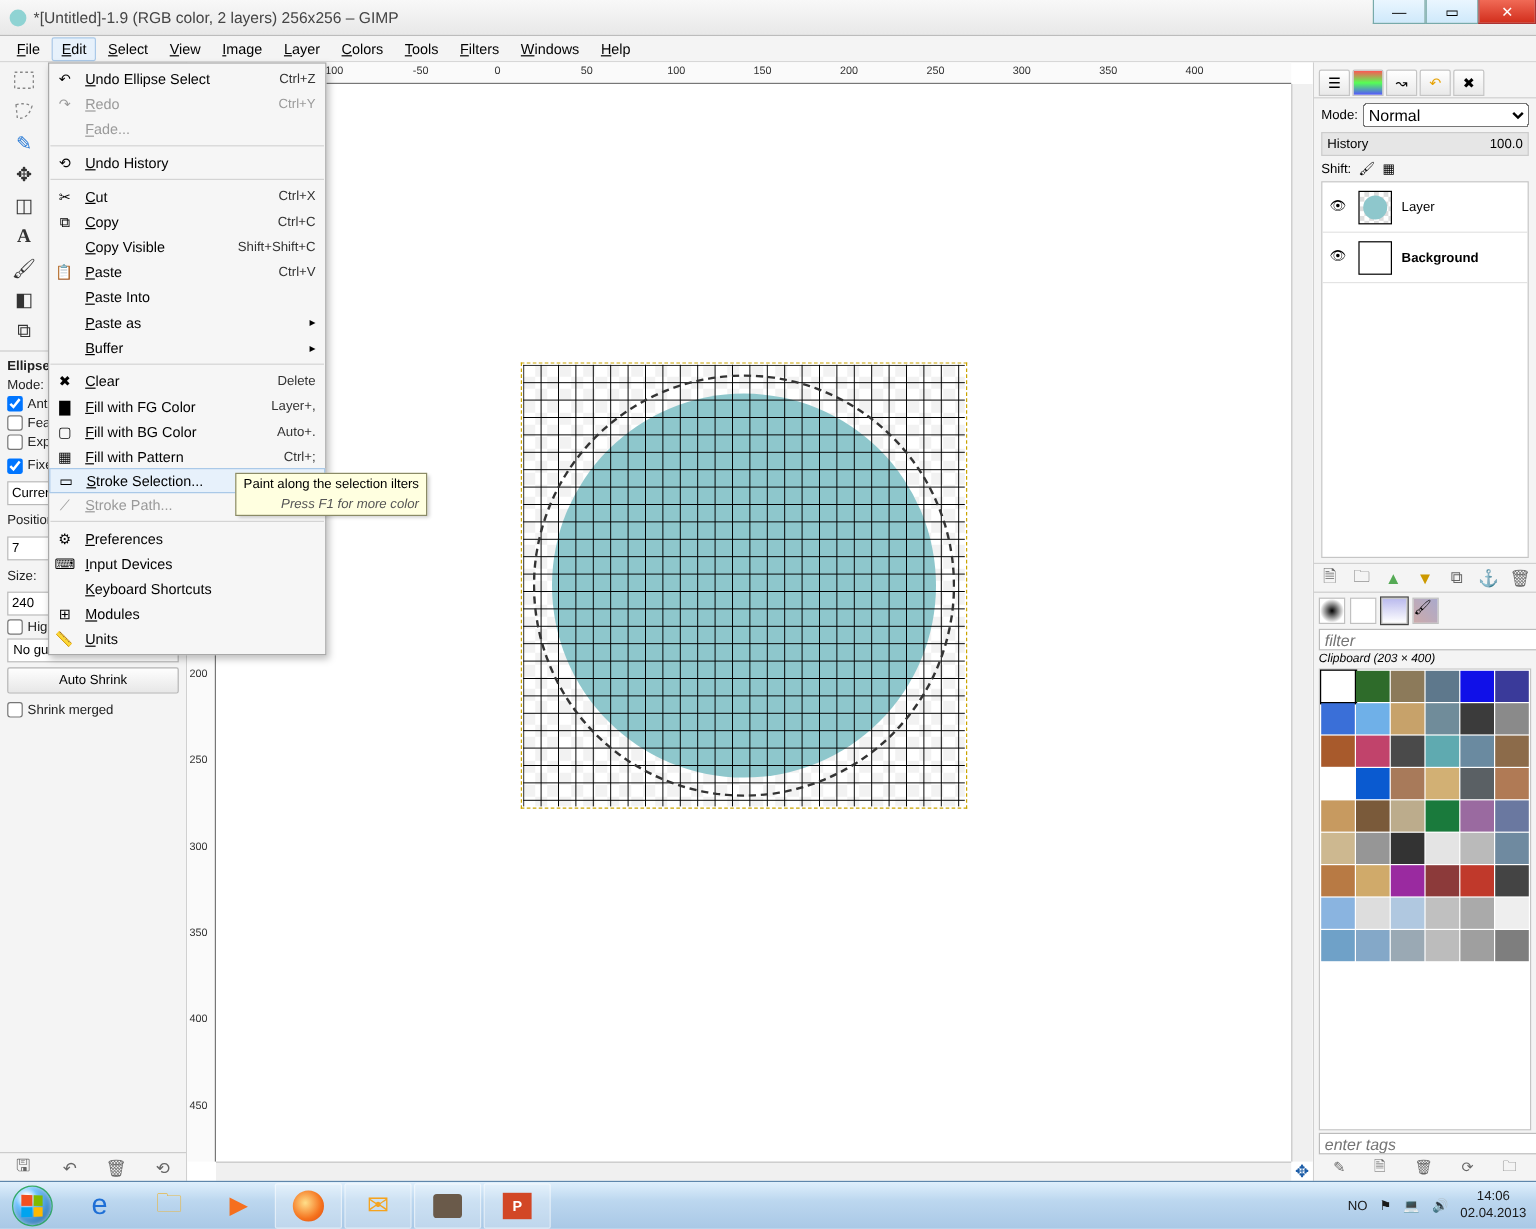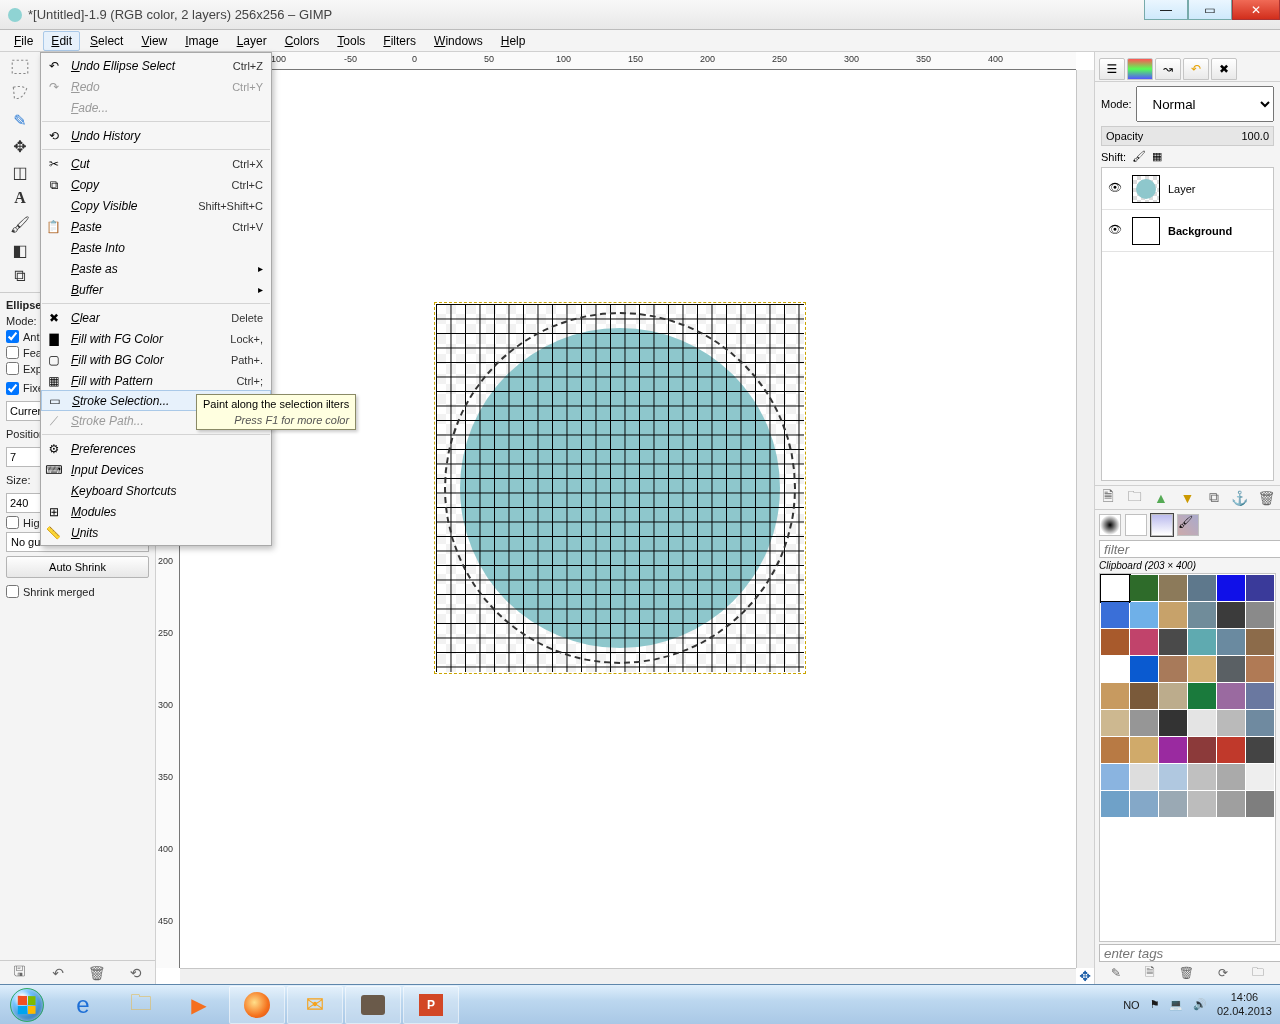--- a/index.html
+++ b/index.html
@@ -53,34 +53,34 @@
 .vscroll { position:absolute; top:18px; right:0; width:18px; bottom:16px; background:#f0f0f0; border-left:1px solid #c6c6c6; }
 .navcross { position:absolute; right:0; bottom:0; width:18px; height:16px; display:flex; align-items:center; justify-content:center; color:#1d5ea8; font-size:14px; }
 
 
 .dropdown { position:absolute; left:40px; top:52px; width:232px; background:#f6f6f6; border:1px solid #a9a9a9; box-shadow:2px 3px 6px rgba(0,0,0,.25); z-index:50; padding:2px 0; }
 .dropdown .sep { height:1px; background:#d4d4d4; margin:3px 1px; }
 .ditem { display:flex; align-items:center; height:21px; padding:0 8px 0 4px; gap:8px; cursor:default; }
 .ditem.disabled { color:#9a9a9a; }
 .ditem.hover { background:#e7f1fb; border:1px solid #aac9e8; height:21px; margin:-1px 0; }
 .ditem .icn { width:18px; height:16px; display:flex; align-items:center; justify-content:center; }
-.ditem .lbl { flex:1;font-style:italic; }
+.ditem .lbl { flex:1; }
 .ditem .shc { color:#333; font-size:11px; }
 .ditem.disabled .shc { color:#9a9a9a; }
 .ditem .sub { font-size:10px; }
 .tooltip { position:absolute; left:196px; top:394px; z-index:60; background:#ffffe0; border:1px solid #8a8a66; padding:3px 6px; font-size:11px; box-shadow:2px 2px 3px rgba(0,0,0,.2); }
 .tooltip .help { font-style:italic; text-align:right; color:#555; margin-top:4px; }
 
 
 .rightcol { width:186px; background:#f4f4f4; border-left:1px solid #d0d0d0; display:flex; flex-direction:column; }
 .tabstrip { height:30px; display:flex; align-items:center; gap:2px; padding:4px 4px 0 4px; border-bottom:1px solid #d0d0d0; }
 .tabico { width:26px; height:22px; border:1px solid #c5c5c5; background:linear-gradient(#fff,#e9e9e9); display:flex; align-items:center; justify-content:center; border-radius:2px 2px 0 0; }
 .panel { padding:4px 6px; font-size:11px; }
 .moderow { display:flex; align-items:center; gap:4px; }
-.moderow select { flex:1; height:36px;padding-left:12px; }
+.moderow select { flex:1; height:20px; }
 .opacityrow { background:#e6e6e6; border:1px solid #ccc; height:20px; display:flex; align-items:center; justify-content:space-between; padding:0 4px; margin:4px 0; }
 .lockrow { display:flex; align-items:center; gap:6px; margin-bottom:4px; }
 .layerlist { background:#fff; border:1px solid #c5c5c5; height:314px; }
 .layerrow { display:flex; align-items:center; height:42px; border-bottom:1px solid #e3e3e3; gap:8px; padding:0 6px; }
 .eye { width:16px; height:16px; }
 .thumb { width:28px; height:28px; border:1px solid #000; background:#fff; display:flex; align-items:center; justify-content:center; }
 .thumb.layer { background:repeating-conic-gradient(#ddd 0 25%, #fff 0 50%) 0 0/8px 8px; }
 .thumb.layer::after { content:""; width:20px; height:20px; border-radius:50%; background:#8ec7cc; }
 .layerbtns { height:24px; display:flex; align-items:center; justify-content:space-around; border-top:1px solid #d0d0d0; padding:2px 0; }
 .layerbtns span { width:18px; height:18px; display:flex; align-items:center; justify-content:center; color:#666; font-size:14px; }
@@ -304,21 +304,21 @@
       <div class="tabico">↝</div>
       <div class="tabico" style="color:#e6a100">↶</div>
       <div class="tabico">✖</div>
     </div>
     <div class="panel">
       <div class="moderow">
         <span>Mode:</span>
         <select><option>Normal</option></select>
       </div>
       <div class="opacityrow">
-        <span>Opacity</span>
+        <span>History</span>
         <span>100.0</span>
       </div>
       <div class="lockrow">
         <span>Shift:</span>
         <span>🖌</span>
         <span>▦</span>
       </div>
       <div class="layerlist" id="layerlist">
           <div class="layerrow">
             <span class="eye">👁</span>
@@ -480,26 +480,26 @@
     </div>
     <div class="sep"></div>
     <div class="ditem">
       <span class="icn">✖</span>
       <span class="lbl"><u>C</u>lear</span>
       <span class="shc">Delete</span>
     </div>
     <div class="ditem">
       <span class="icn">▇</span>
       <span class="lbl"><u>F</u>ill with FG Color</span>
-      <span class="shc">Lock+,</span>
+      <span class="shc">Layer+,</span>
     </div>
     <div class="ditem">
       <span class="icn">▢</span>
       <span class="lbl"><u>F</u>ill with BG Color</span>
-      <span class="shc">Path+.</span>
+      <span class="shc">Auto+.</span>
     </div>
     <div class="ditem">
       <span class="icn">▦</span>
       <span class="lbl"><u>F</u>ill with Pattern</span>
       <span class="shc">Ctrl+;</span>
     </div>
     <div class="ditem hover">
       <span class="icn">▭</span>
       <span class="lbl"><u>S</u>troke Selection...</span>
     </div>

